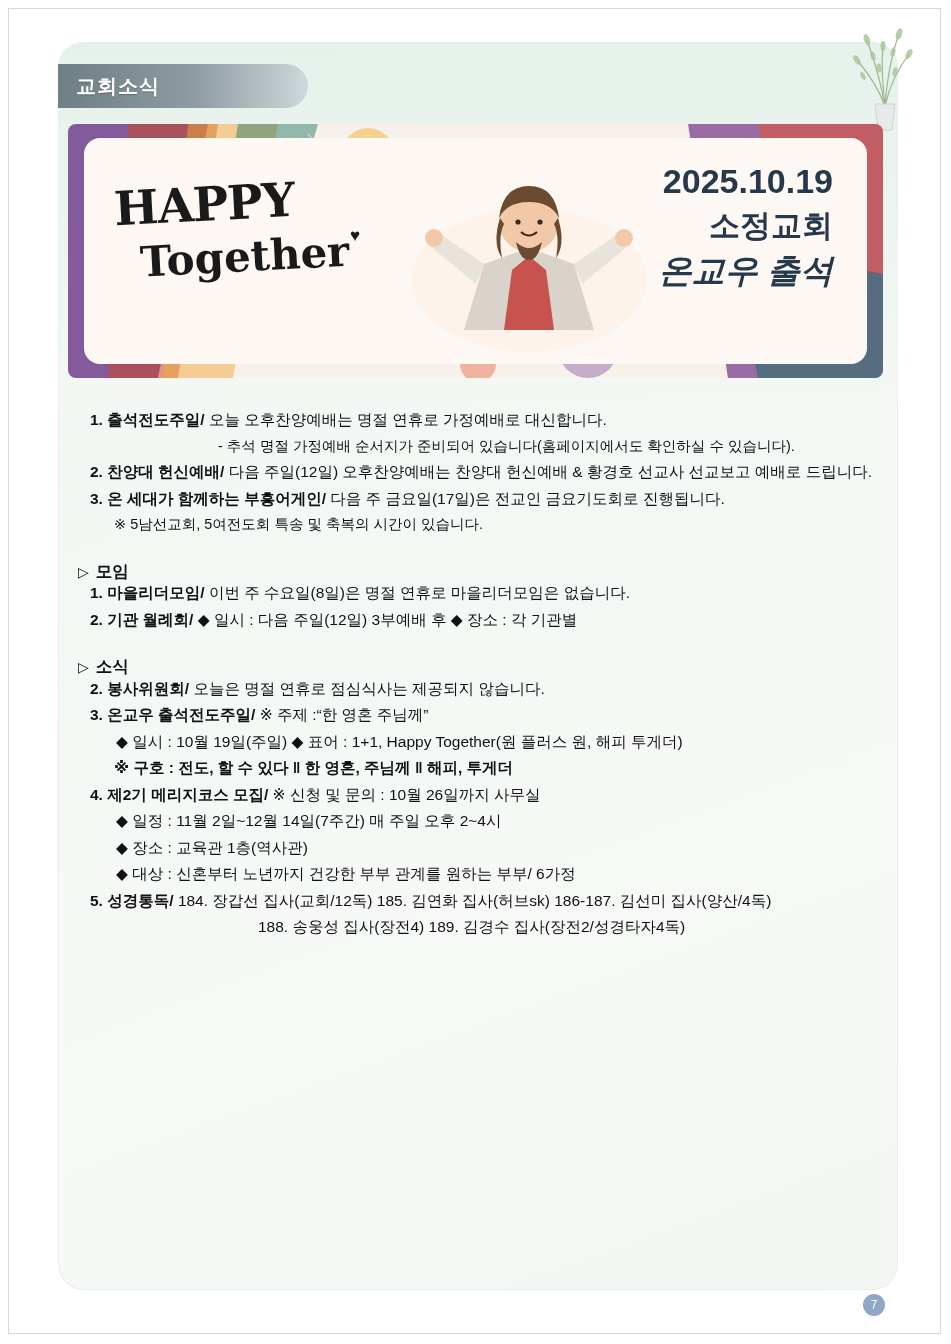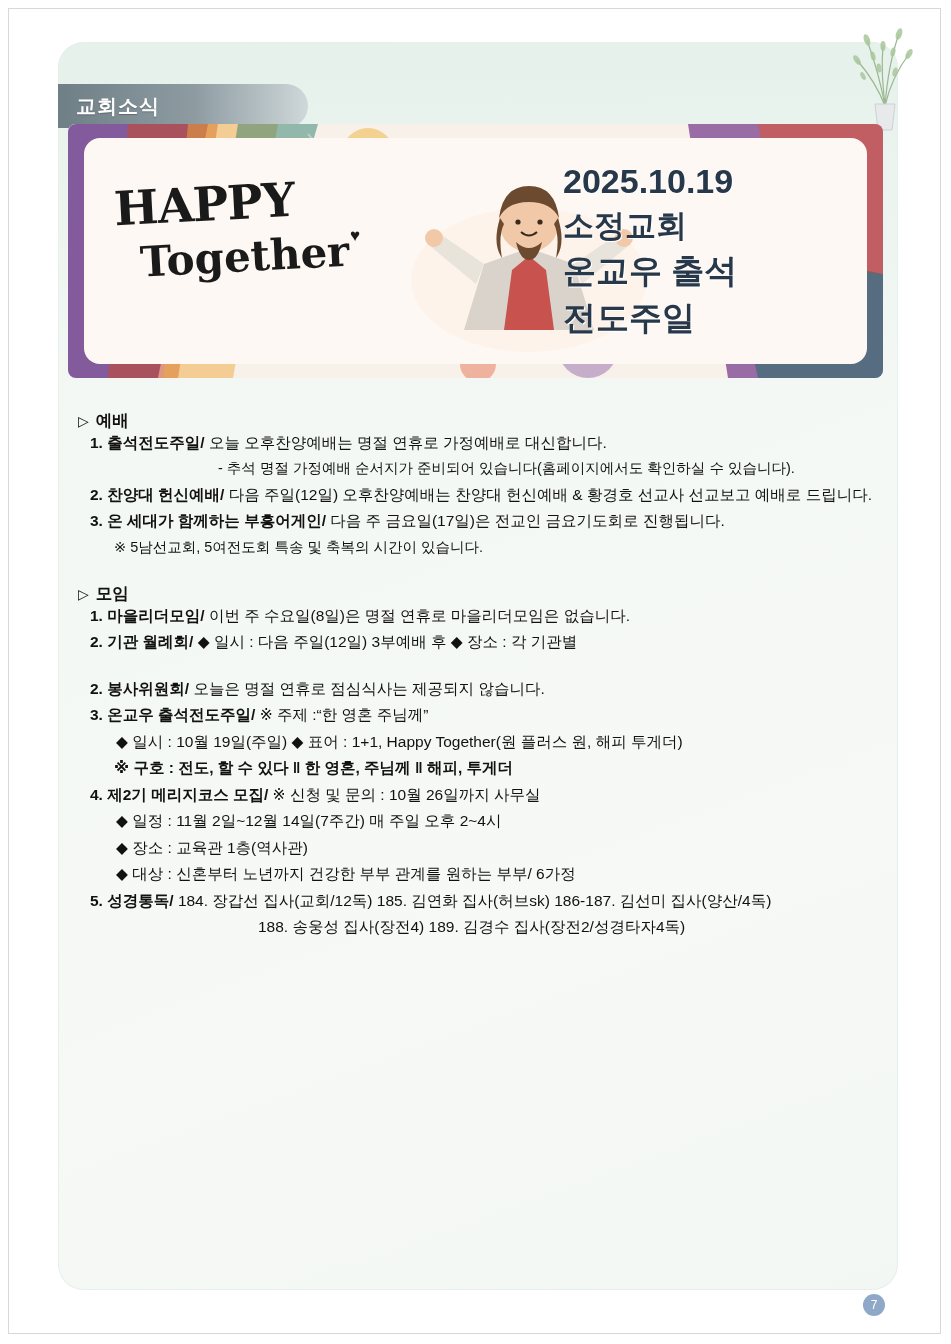--- a/index.html
+++ b/index.html
@@ -50,21 +50,21 @@
   
   .plant {
     position: absolute;
     right: 18px; top: 6px;
     width: 96px; height: 128px;
   }
 
   
   .header-tab {
     position: absolute;
-    left: 58px; top: 84px;
+    left: 58px; top: 64px;
     width: 250px; height: 44px;
     background: linear-gradient(90deg, #6f7f86 0%, #8e9ca2 55%, #cfd8da 100%);
     border-radius: 0 22px 22px 0;
     display: flex;
     align-items: center;
   }
   .header-tab .title {
     color: #ffffff;
     font-size: 20px;
     font-weight: bold;
@@ -116,28 +116,28 @@
   .heart {
     position: absolute;
     right: 34px; top: 52px;
     color: #1a1a1a;
     font-size: 17px;
   }
   .date-block {
     position: absolute;
     right: 34px; top: 24px;
     width: 270px;
-    text-align: left;
+    text-align: right;
     color: #27384a;
     font-weight: bold;
     text-shadow: 1px 1px 0 #ffffff;
   }
   .date-block .d1 { font-size: 34px; letter-spacing: 0px; }
   .date-block .d2 { font-size: 31px; margin-top: 4px; }
-  .date-block .d3 { font-size: 33px; margin-top: 2px; }
+  .date-block .d3 { font-size: 33px; margin-top: 2px; font-style: italic; }
   .date-block .d4 { font-size: 33px; margin-top: 2px; }
 
   
   .jesus { position:absolute; left: 320px; top: 22px; width: 250px; height: 200px; }
 
   
   .body-text {
     position: absolute;
     left: 68px; top: 412px;
     width: 824px;
@@ -256,30 +256,26 @@
         <path d="M112 82 q13 12 26 0 q-4 18 -13 18 q-9 0 -13 -18z" fill="#6b4a2f"></path>
         <circle cx="114" cy="62" r="2.6" fill="#3b2a1c"></circle>
         <circle cx="136" cy="62" r="2.6" fill="#3b2a1c"></circle>
         <path d="M117 72 q8 7 16 0" stroke="#3b2a1c" stroke-width="2" fill="none"></path>
       </svg>
 
       <div class="date-block">
         <div class="d1">2025.10.19</div>
         <div class="d2">소정교회</div>
         <div class="d3">온교우 출석</div>
-        <div class="d4">전도주일</div>
       </div>
     </div>
   </div>
 
   <div class="body-text">
 
-    <div class="sec-head">
-      <span class="tri">▷</span><span>예배</span>
-    </div>
     <div class="row indent1">
       <span class="num">1.</span>
       <span class="b">출석전도주일/</span>
       <span>오늘 오후찬양예배는 명절 연휴로 가정예배로 대신합니다.</span>
     </div>
     <div class="row indent4 sub-note">
       <span>- 추석 명절 가정예배 순서지가 준비되어 있습니다(홈페이지에서도 확인하실 수 있습니다).</span>
     </div>
     <div class="row indent1">
       <span class="num">2.</span>
@@ -306,20 +302,23 @@
       <span>이번 주 수요일(8일)은 명절 연휴로 마을리더모임은 없습니다.</span>
     </div>
     <div class="row indent1">
       <span class="num">2.</span>
       <span class="b">기관 월례회/</span>
       <span>◆ 일시 : 다음 주일(12일) 3부예배 후     ◆ 장소 : 각 기관별</span>
     </div>
 
     <div class="gap"></div>
 
+    <div class="sec-head">
+      <span class="tri">▷</span><span>소식</span>
+    </div>
     <div class="row indent1">
       <span class="num">2.</span>
       <span class="b">봉사위원회/</span>
       <span>오늘은 명절 연휴로 점심식사는 제공되지 않습니다.</span>
     </div>
     <div class="row indent1">
       <span class="num">3.</span>
       <span class="b">온교우 출석전도주일/</span>
       <span>※ 주제 :“한 영혼 주님께”</span>
     </div>

